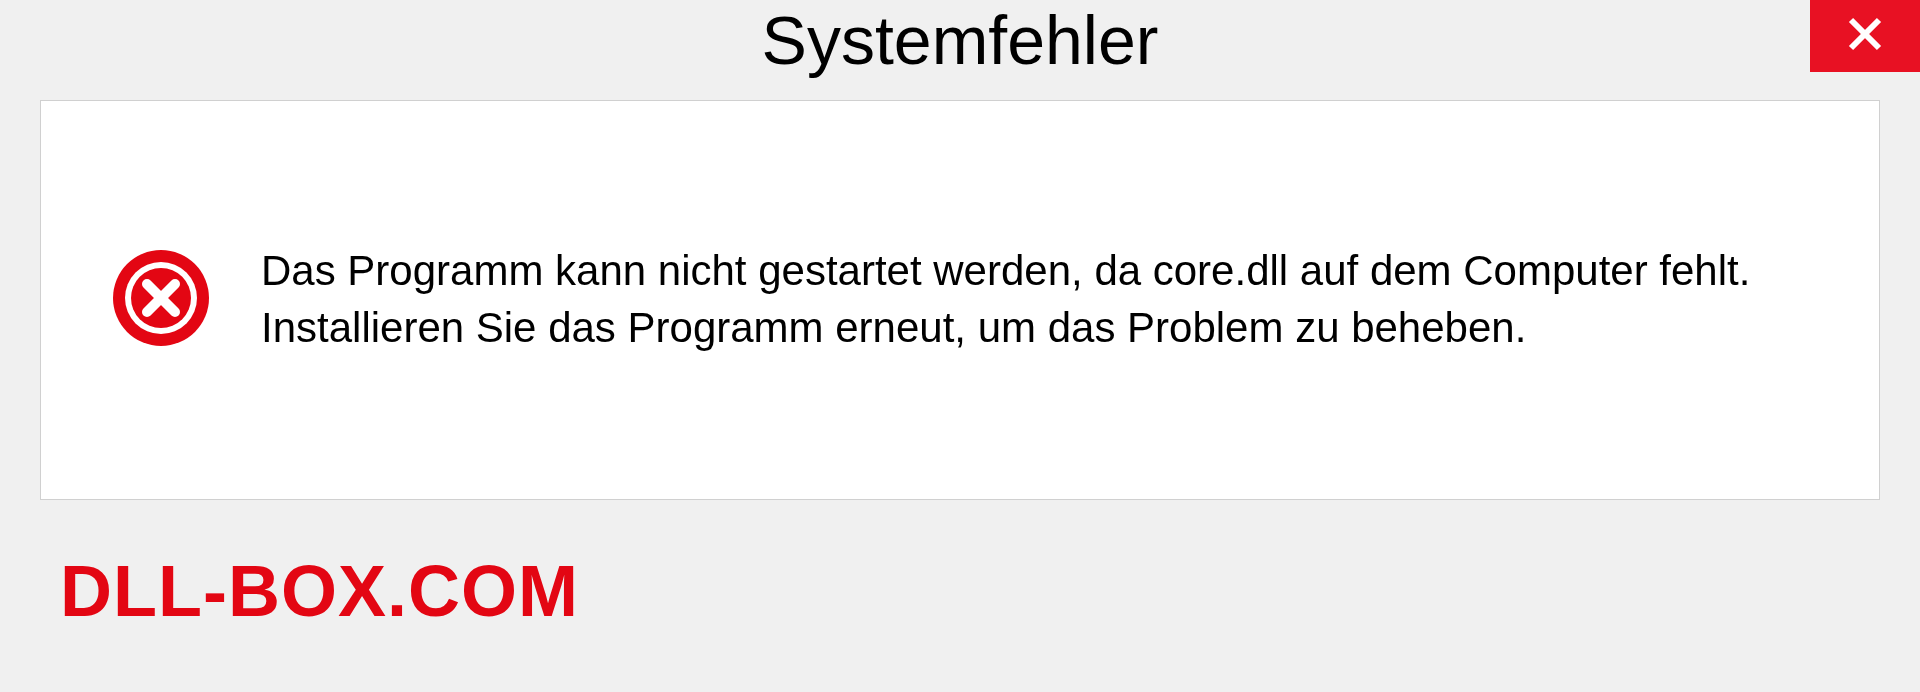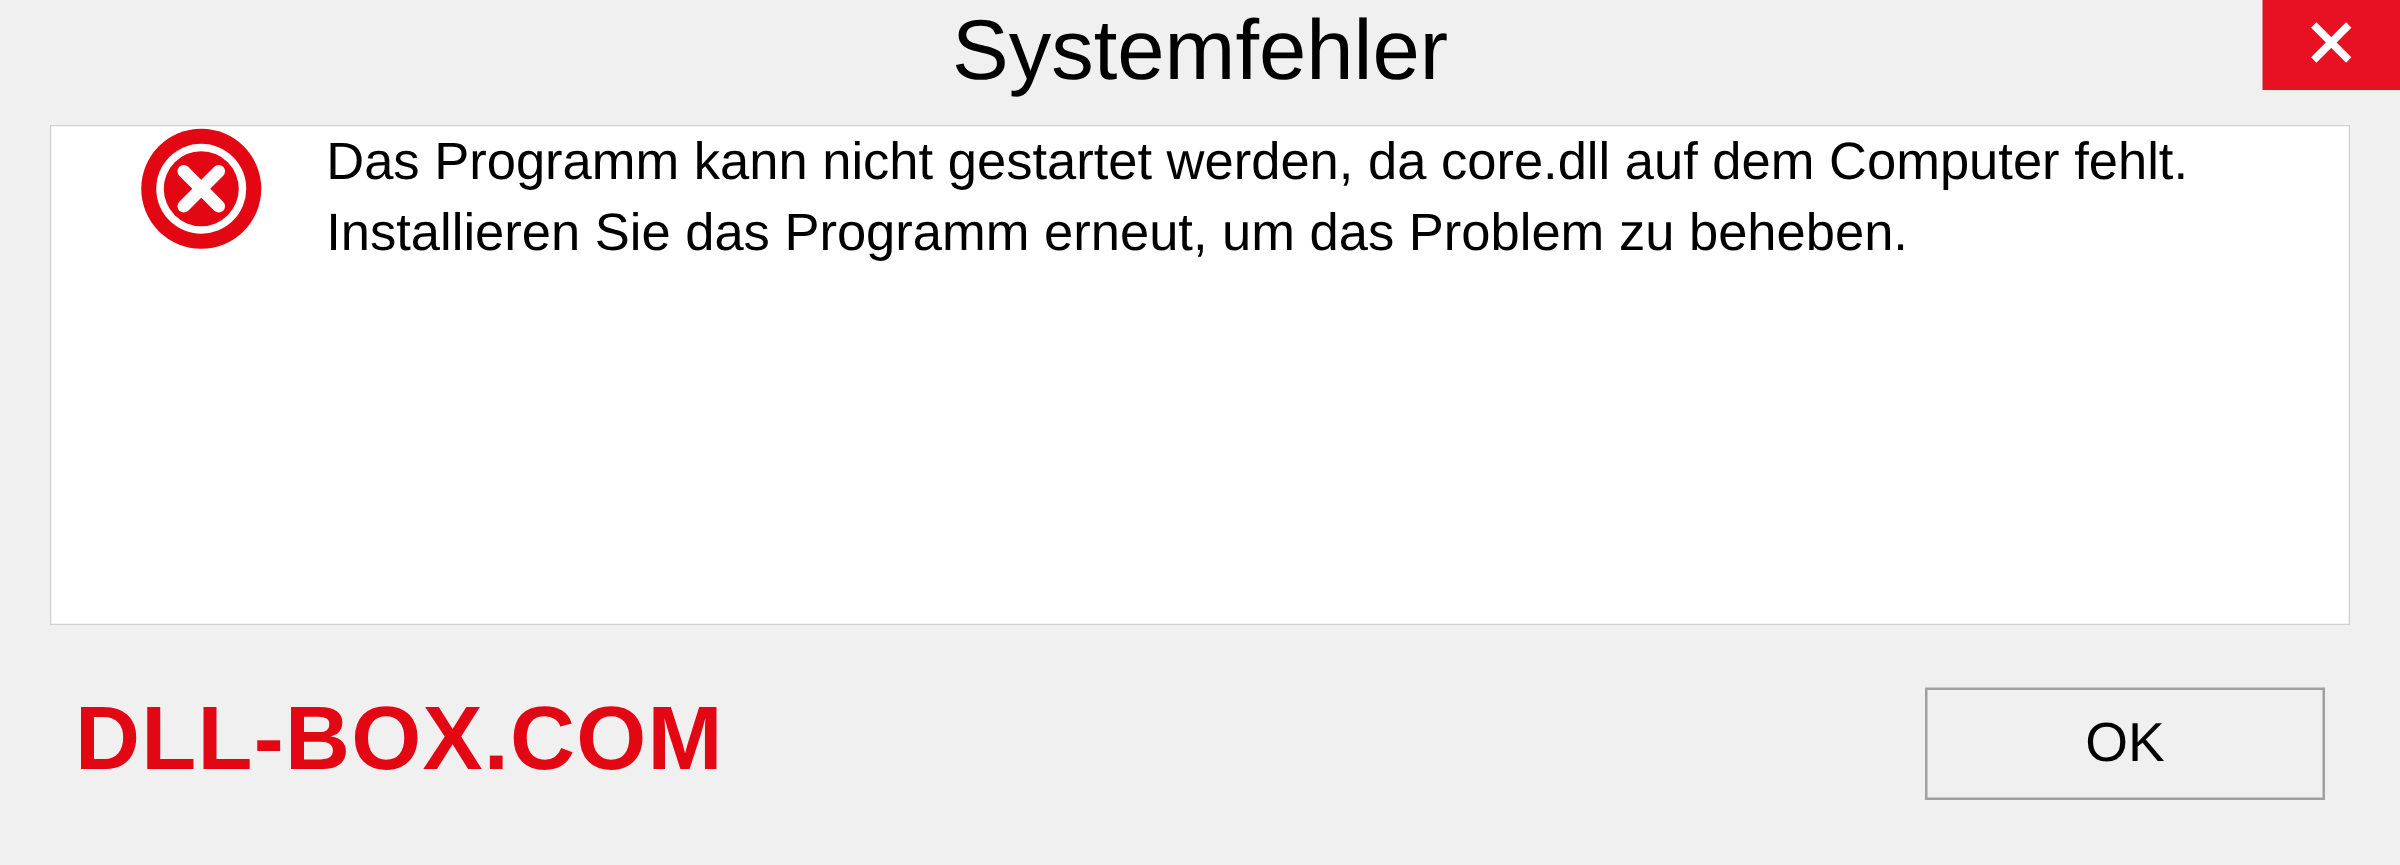--- a/index.html
+++ b/index.html
@@ -38,39 +38,39 @@
     .close-button svg {
       width: 40px;
       height: 40px;
     }
     .content-box {
       margin: 20px 40px 30px 40px;
       background: #ffffff;
       border: 1px solid #d0d0d0;
       height: 400px;
       display: flex;
-      align-items: flex-start;
+      align-items: center;
       padding: 0 70px;
       gap: 50px;
     }
     .error-icon {
       flex-shrink: 0;
     }
     .error-icon svg {
       width: 100px;
       height: 100px;
     }
     .message {
       font-size: 42px;
       line-height: 1.35;
       color: #000;
     }
     .footer {
       display: flex;
-      align-items: flex-start;
+      align-items: flex-end;
       justify-content: space-between;
       padding: 20px 60px 0 60px;
       gap: 38px;
     }
     .watermark {
       font-size: 72px;
       font-weight: 900;
       color: #e30613;
       letter-spacing: 1px;
       font-family: Arial, Helvetica, sans-serif;
@@ -111,16 +111,13 @@
       <circle cx="50" cy="50" r="30" fill="#e30613"></circle>
       <line x1="36" y1="36" x2="64" y2="64" stroke="#ffffff" stroke-width="10" stroke-linecap="round"></line>
       <line x1="64" y1="36" x2="36" y2="64" stroke="#ffffff" stroke-width="10" stroke-linecap="round"></line>
     </svg>
   </div>
   <div class="message">Das Programm kann nicht gestartet werden, da core.dll auf dem Computer fehlt. Installieren Sie das Programm erneut, um das Problem zu beheben.</div>
 </div>
 
 <div class="footer">
   <div class="watermark">DLL-BOX.COM</div>
-  <div class="ok-button">
-    <span>OK</span>
-  </div>
 </div>
 
 </body></html>

